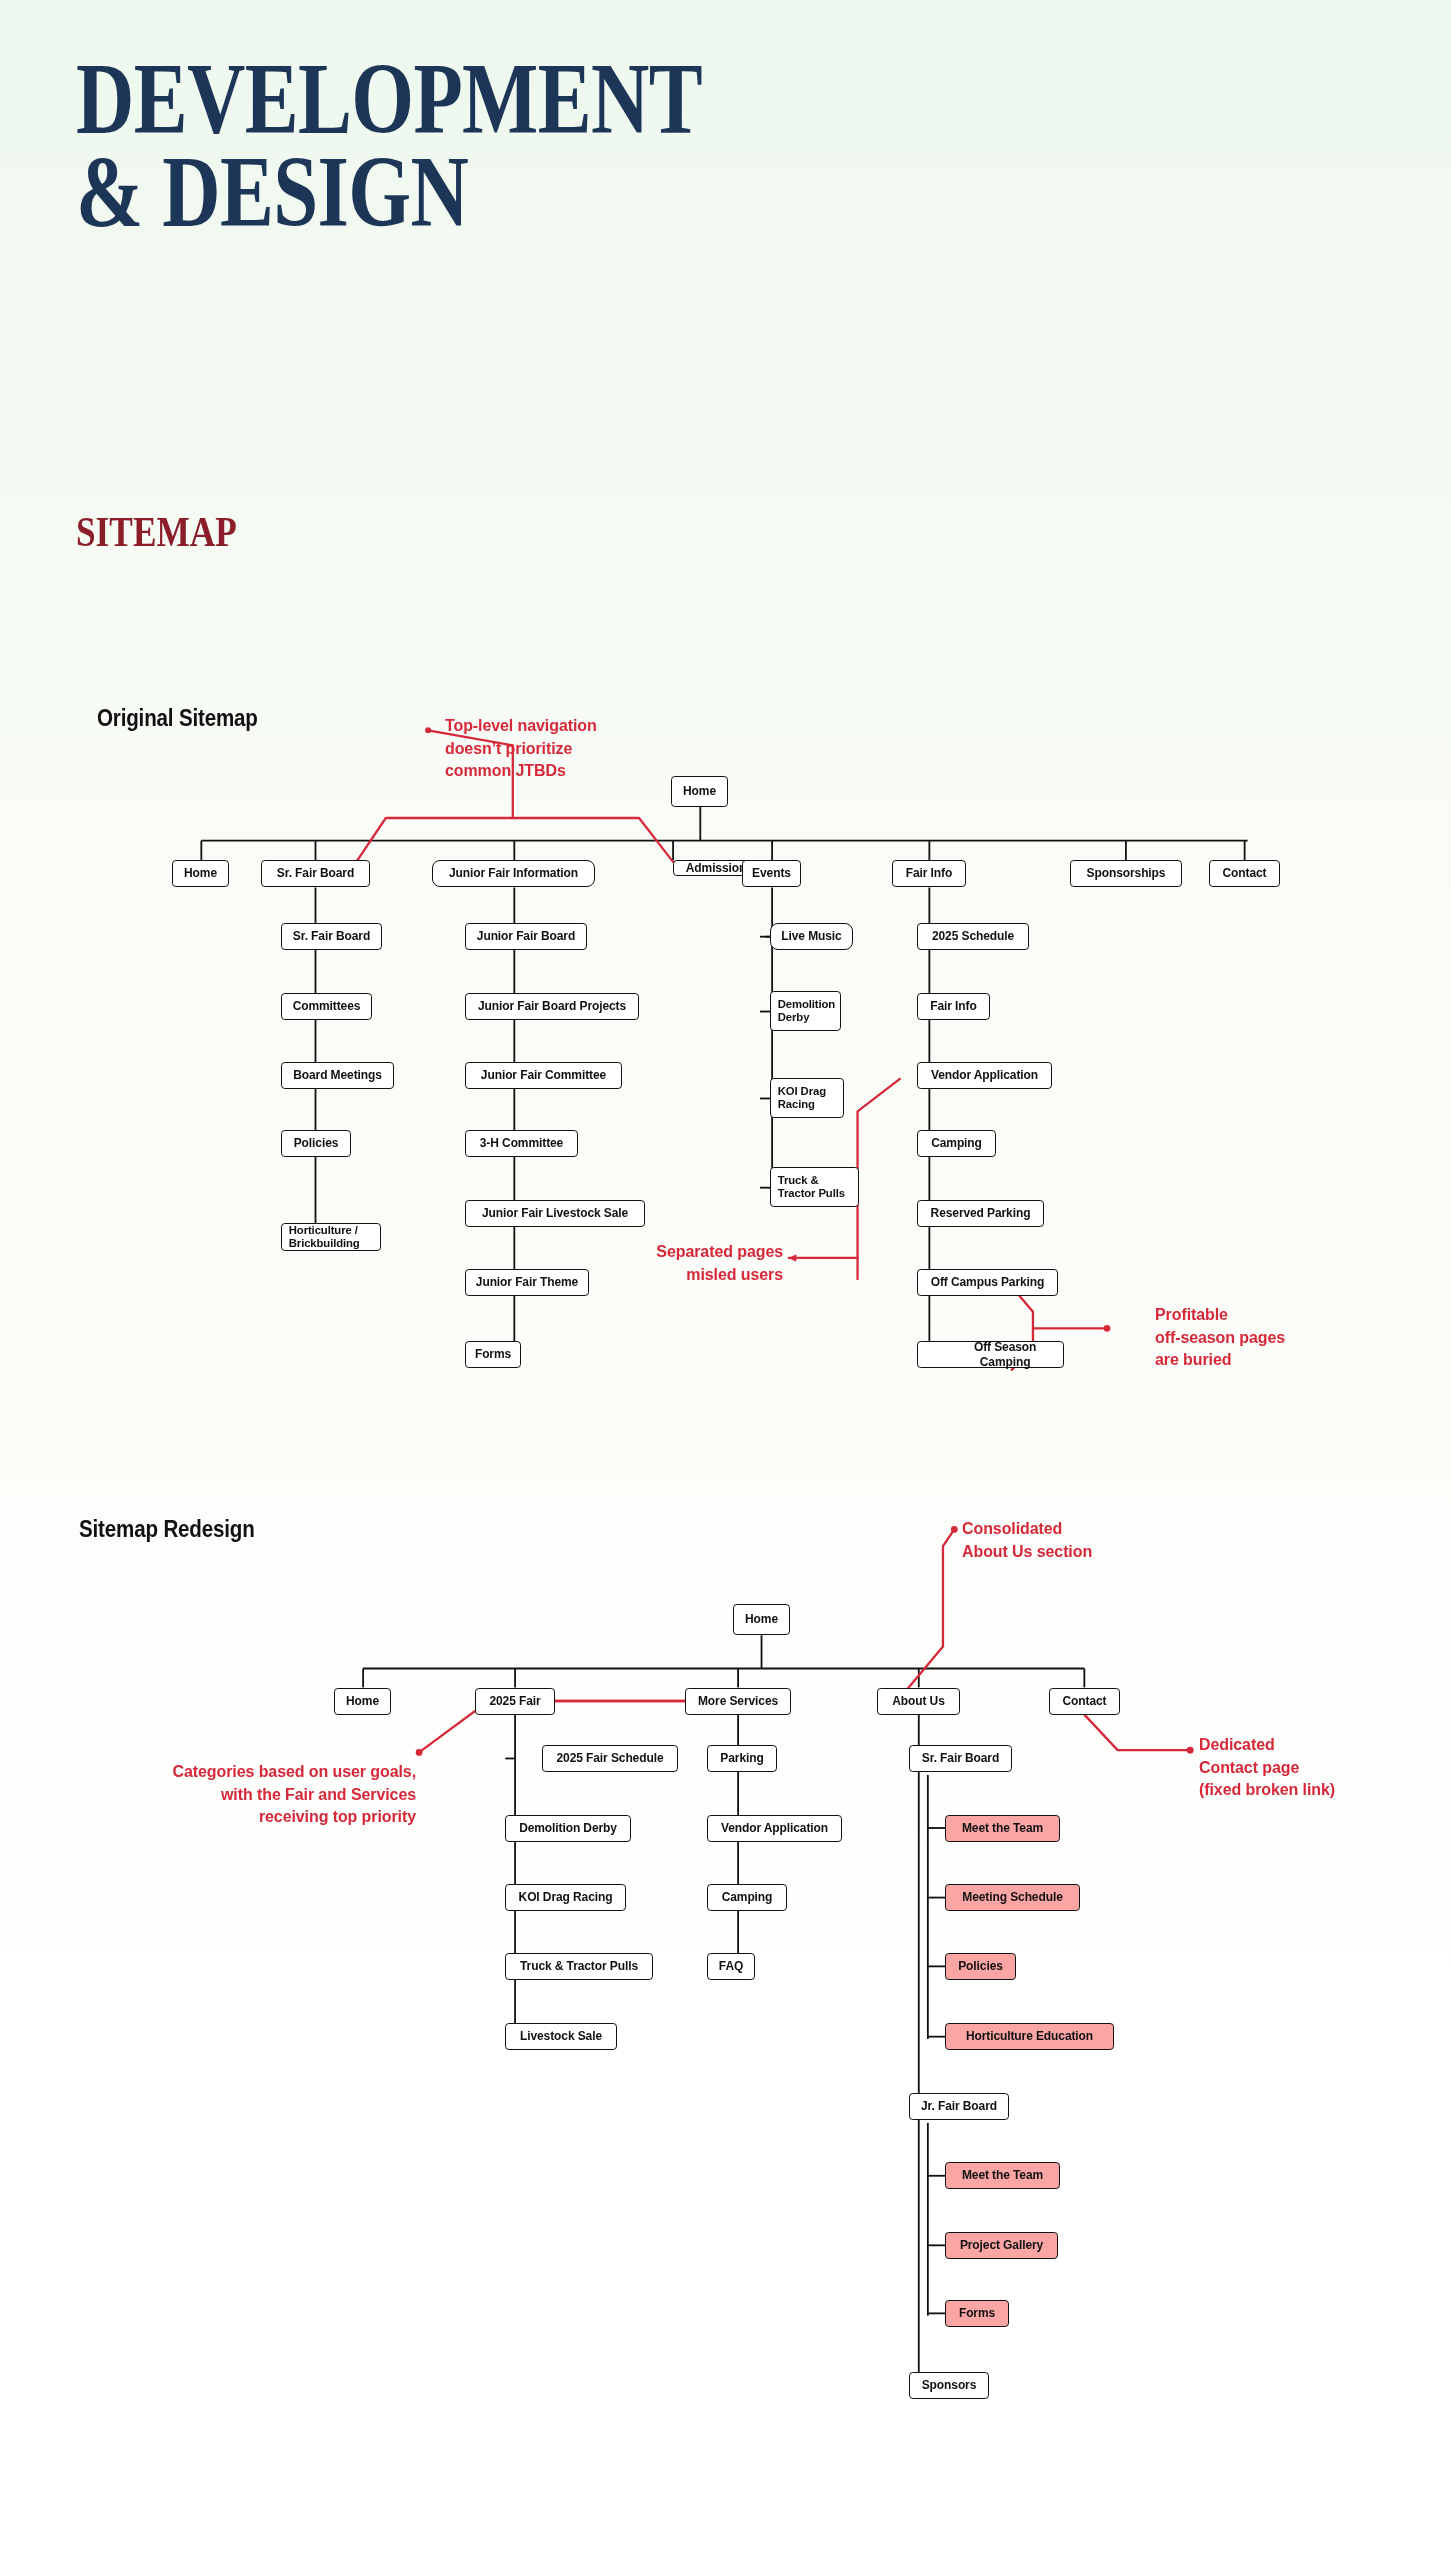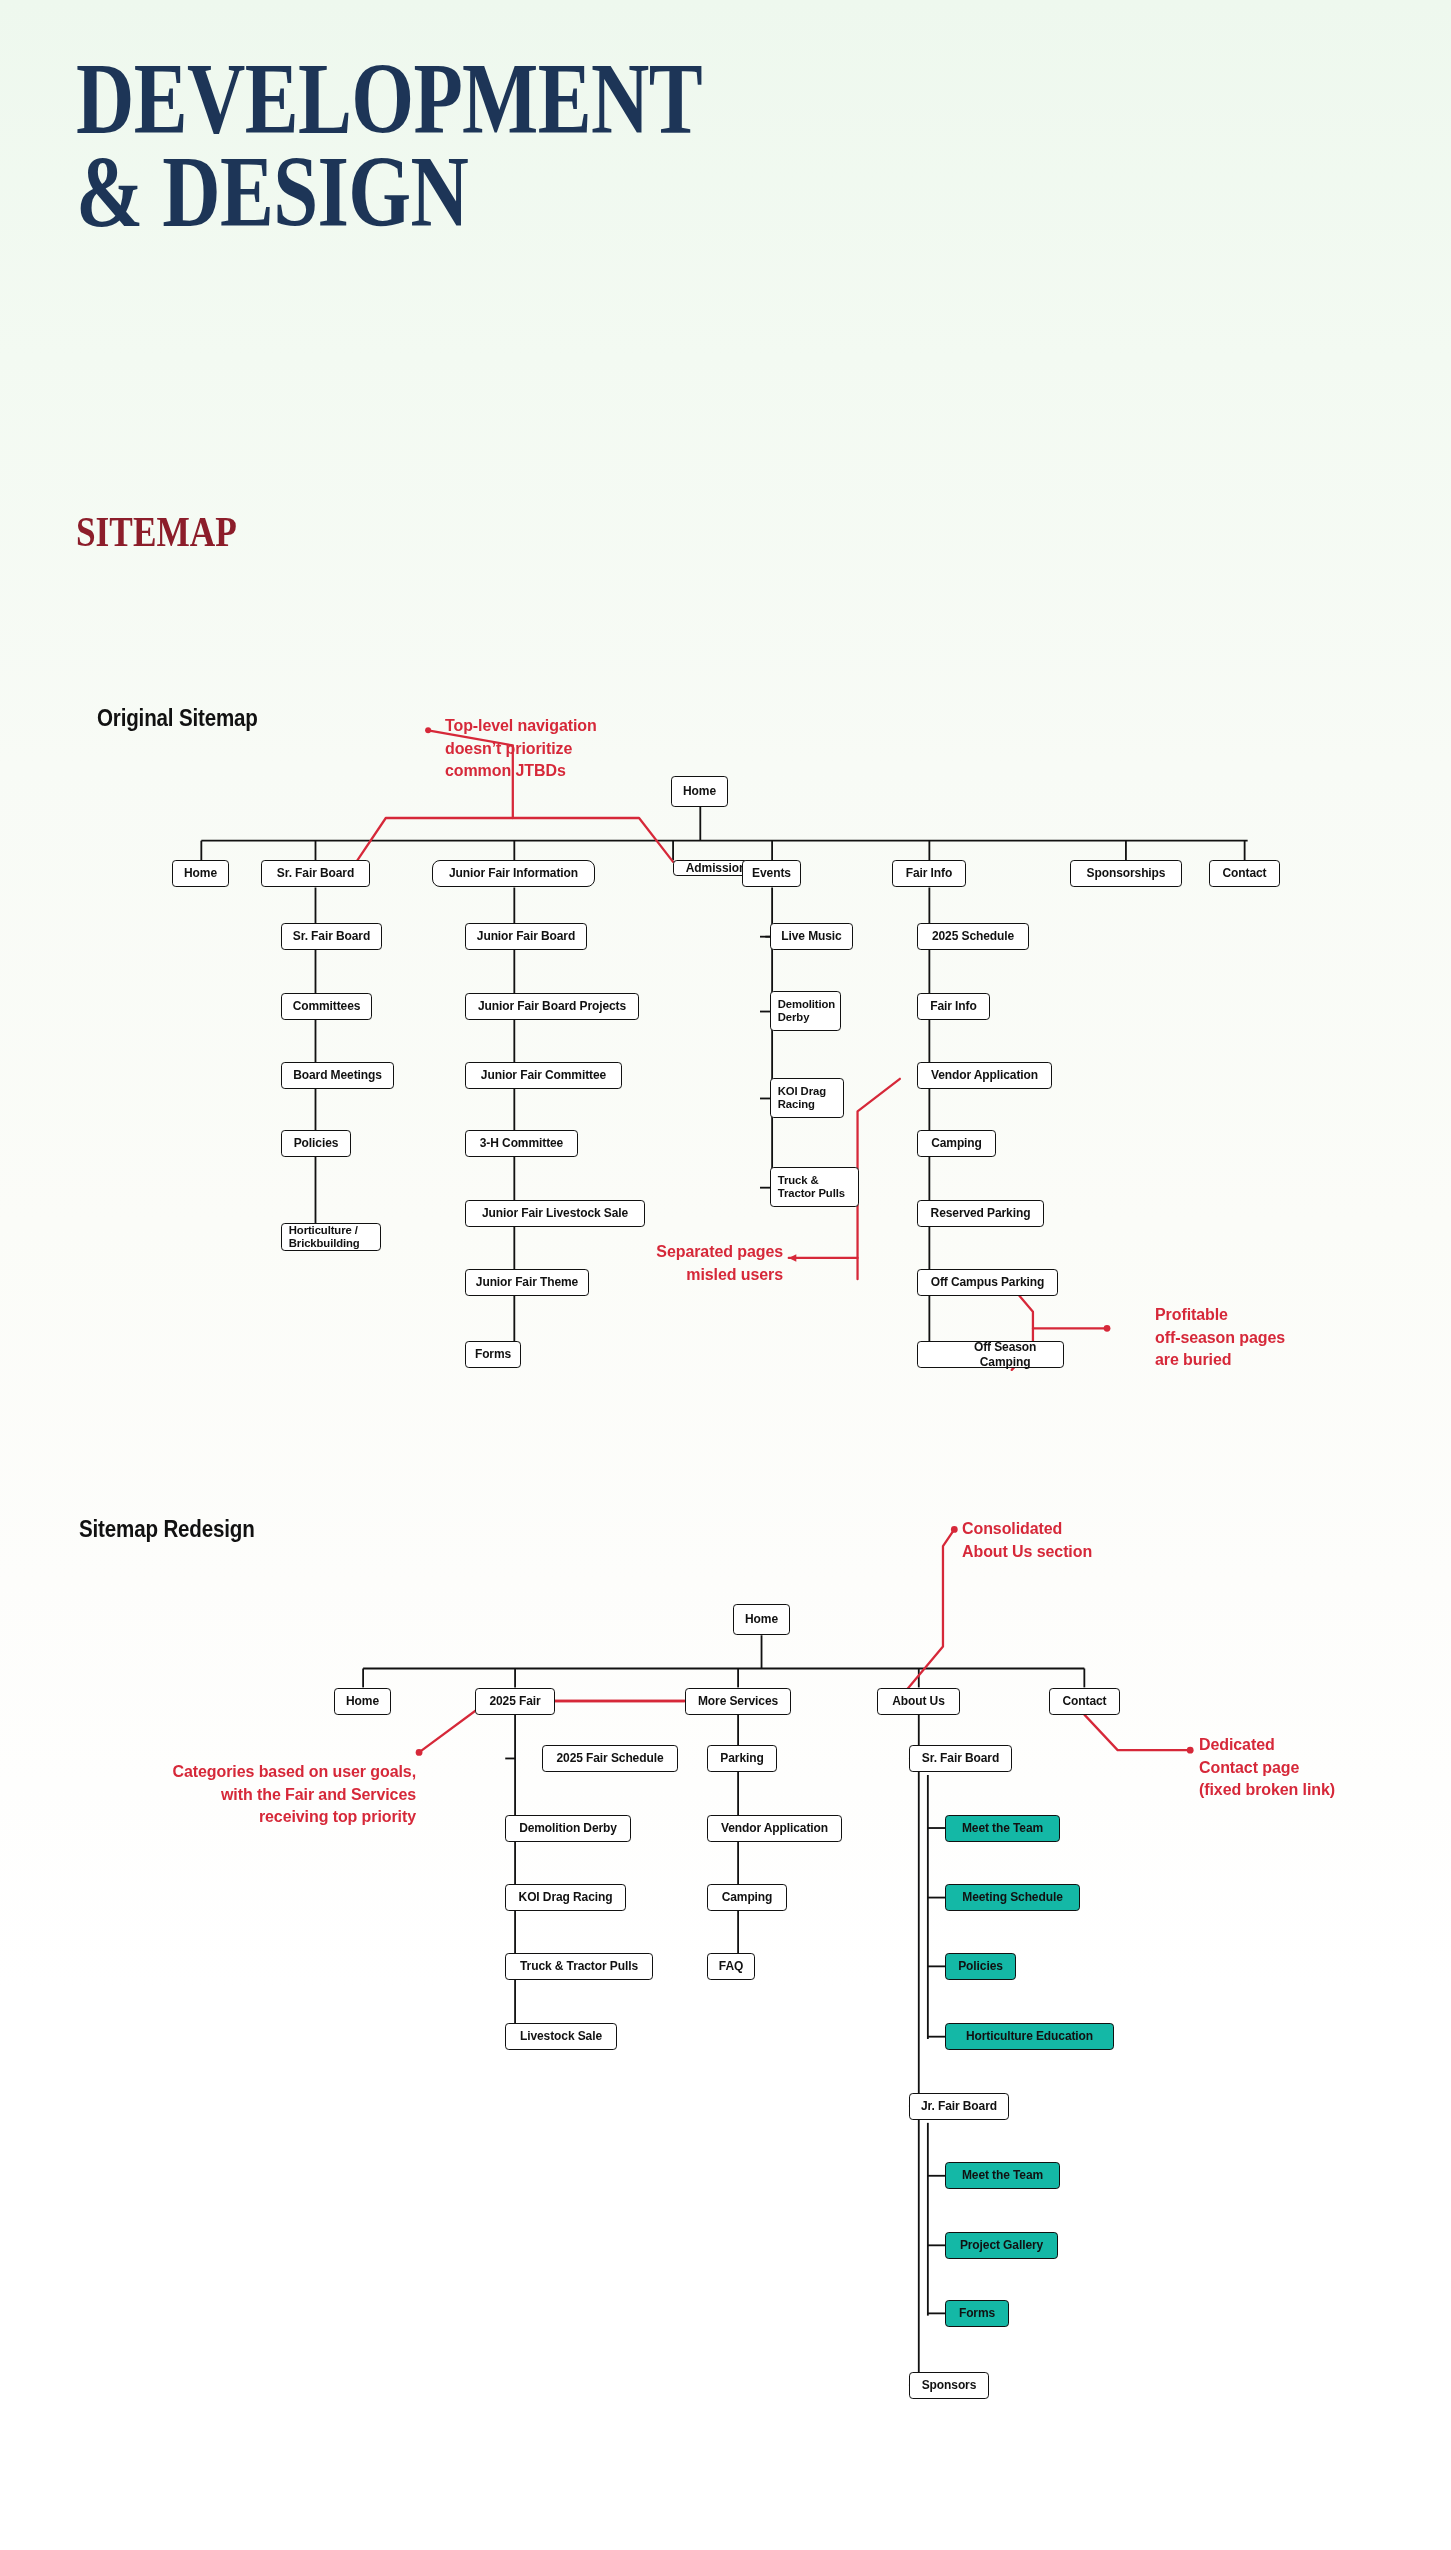--- a/index.html
+++ b/index.html
@@ -65,21 +65,21 @@
     font-weight:600;
     letter-spacing:-0.1px;
     display:flex;
     align-items:center;
     justify-content:center;
     text-align:center;
     padding:2.3px 6.8px;
     line-height:1.18;
     white-space:pre-line;
   }
-  .node.gray{ background:#14b8a6; }
+  .node.gray{ background:#fca5a5; }
   .node.root{ font-weight:600; }
 
   
   .annot{
     position:absolute;
     color:#d62839;
     font-weight:700;
     font-size:17.4px;
     line-height:1.30;
     letter-spacing:-0.1px;
@@ -234,21 +234,21 @@
 Brickbuilding</div>
 
 <div class="node" style="left:465px; top:923px; width:122px; height:27px;">Junior Fair Board</div>
 <div class="node" style="left:465px; top:993px; width:174px; height:27px;">Junior Fair Board Projects</div>
 <div class="node" style="left:465px; top:1062px; width:157px; height:27px;text-align:right;">Junior Fair Committee</div>
 <div class="node" style="left:465px; top:1130px; width:113px; height:27px;">3-H Committee</div>
 <div class="node" style="left:465px; top:1200px; width:180px; height:27px;">Junior Fair Livestock Sale</div>
 <div class="node" style="left:465px; top:1269px; width:124px; height:27px;">Junior Fair Theme</div>
 <div class="node" style="left:465px; top:1341px; width:56px; height:27px;">Forms</div>
 
-<div class="node" style="left:770px; top:923px; width:83px; height:27px;">Live Music</div>
+<div class="node" style="left:770px; top:923px; width:83px; height:27px;border-radius:8px;">Live Music</div>
 <div class="node" style="left:770px; top:991px; width:71px; height:40px; font-size:11.3px; justify-content:flex-start; text-align:left;">Demolition
 Derby</div>
 <div class="node" style="left:770px; top:1078px; width:74px; height:40px; font-size:11.3px; justify-content:flex-start; text-align:left;">KOI Drag
 Racing</div>
 <div class="node" style="left:770px; top:1167px; width:89px; height:40px; font-size:11.3px; justify-content:flex-start; text-align:left;">Truck &amp;
 Tractor Pulls</div>
 
 <div class="node" style="left:917px; top:923px; width:112px; height:27px;">2025 Schedule</div>
 <div class="node" style="left:917px; top:993px; width:73px; height:27px;">Fair Info</div>
 <div class="node" style="left:917px; top:1062px; width:135px; height:27px;">Vendor Application</div>

